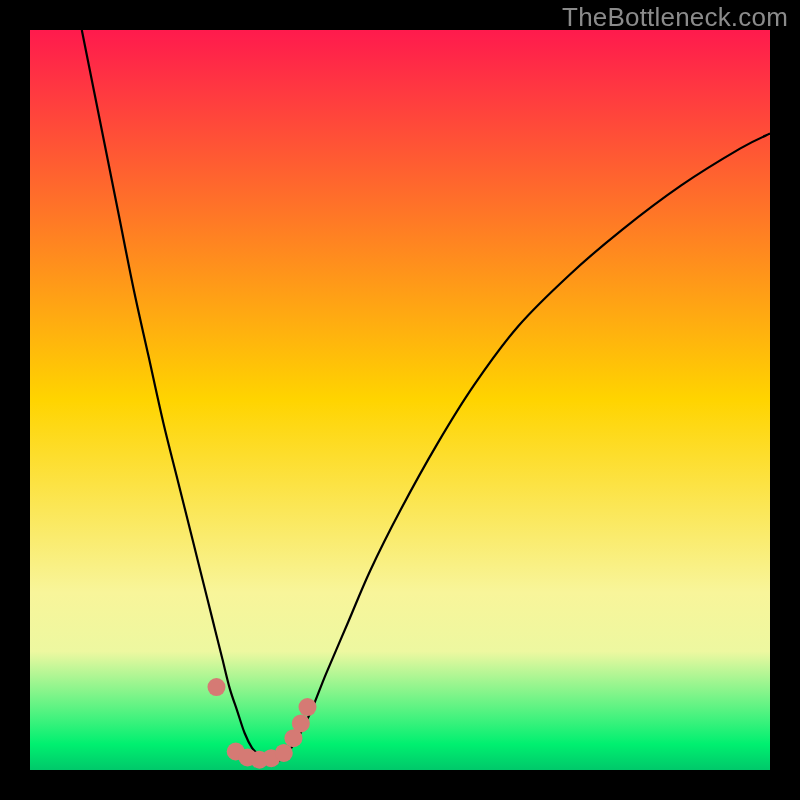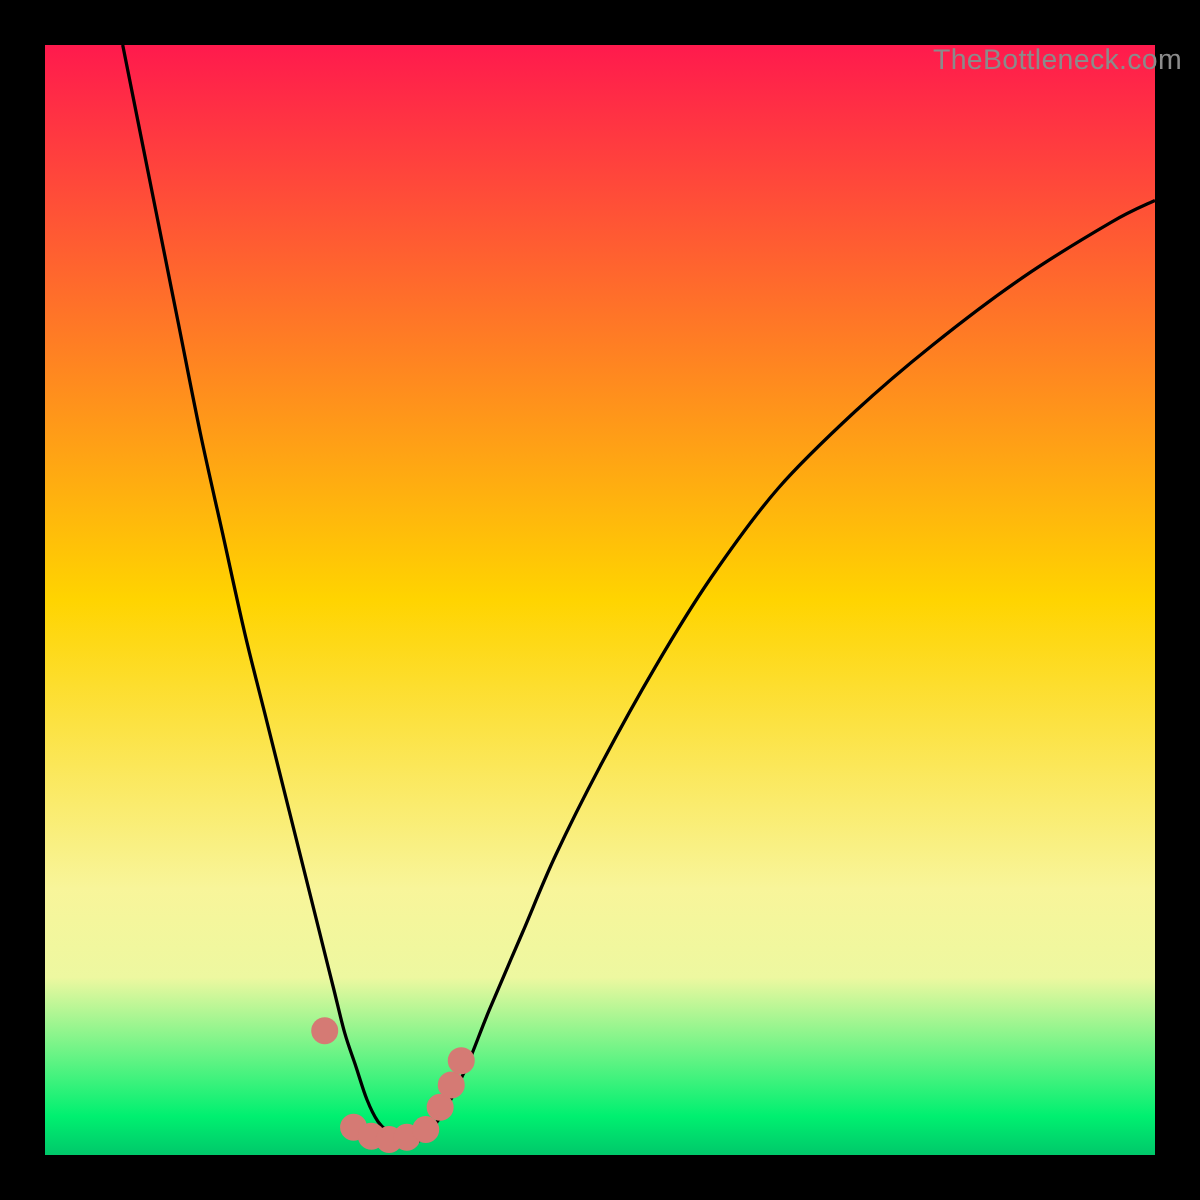--- a/index.html
+++ b/index.html
@@ -24,25 +24,24 @@
     top: 30px;
     width: 740px;
     height: 740px;
     overflow: hidden;
   }
   .watermark {
     position: absolute;
     top: 2px;
     right: 12px;
     font-family: Arial, Helvetica, sans-serif;
-    font-size: 19px;
+    font-size: 26px;
     color: #8b8b8b;
     letter-spacing: 0.2px;
     font-weight: 500;
-    margin-top: 28px;
   }
   svg {
     display: block;
   }
 </style>
 </head>
 <body>
 
 <div class="frame">
 

